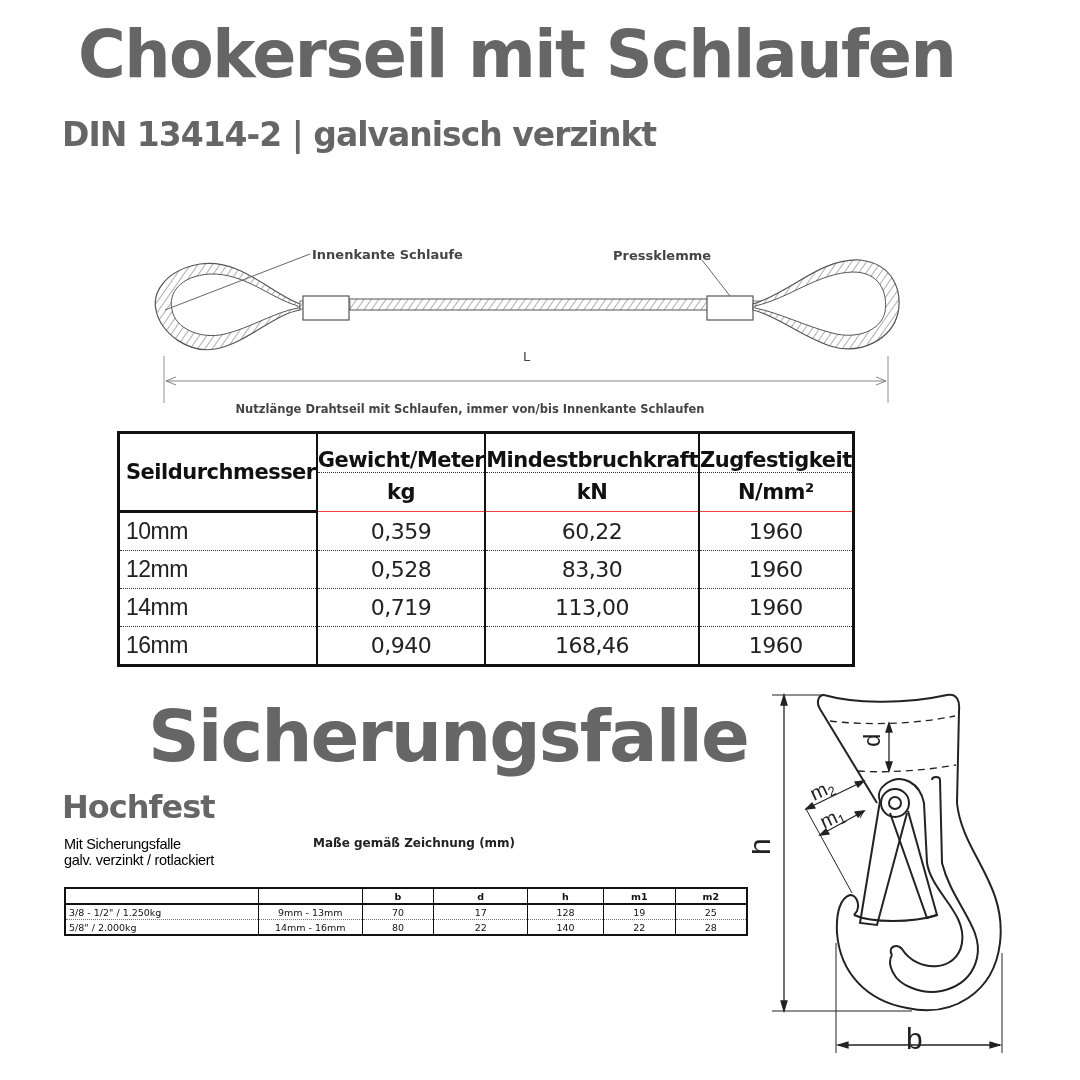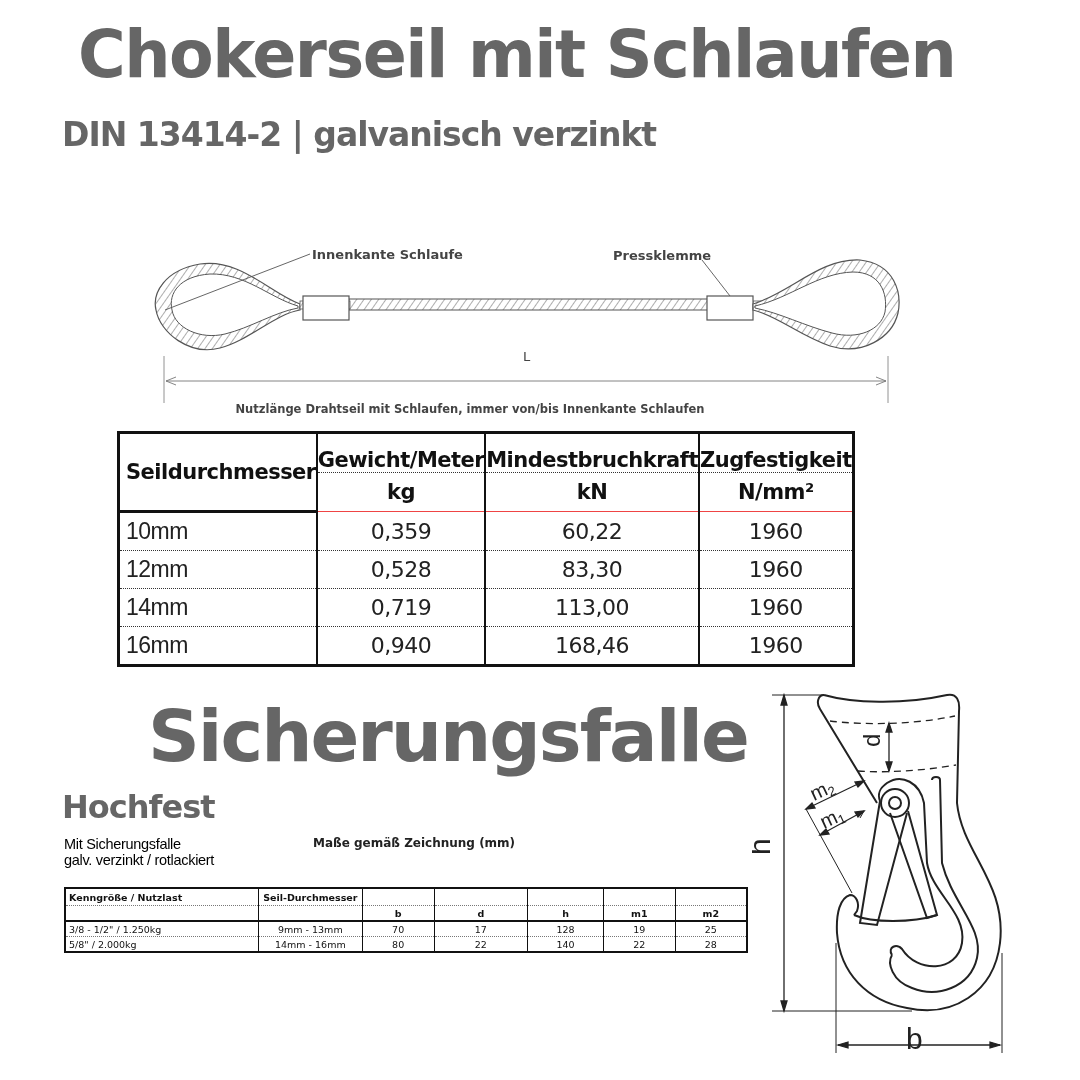--- a/index.html
+++ b/index.html
@@ -150,29 +150,20 @@
   <colgroup>
     <col style="width:194px">
       <col style="width:104px">
       <col style="width:72px">
       <col style="width:94px">
       <col style="width:76px">
       <col style="width:72px">
       <col style="width:72px">
   </colgroup>
   <tbody>
-      <tr class="r1">
-    <th class="l">Kenngröße / Nutzlast</th>
-    <th>Seil-Durchmesser</th>
-    <th></th>
-    <th></th>
-    <th></th>
-    <th></th>
-    <th></th>
-  </tr>
   <tr class="r2">
     <th></th>
     <th></th>
     <th>b</th>
     <th>d</th>
     <th>h</th>
     <th>m1</th>
     <th>m2</th>
   </tr>
   <tr>

